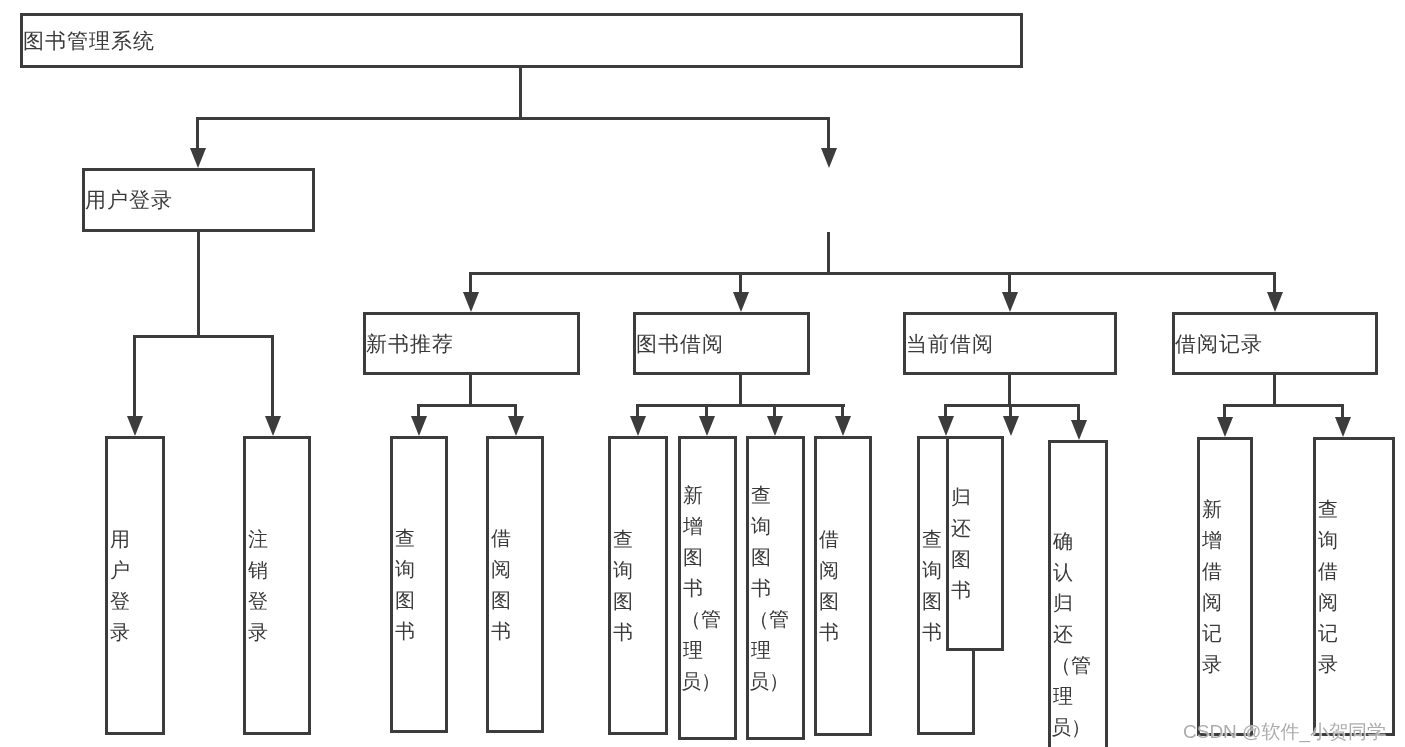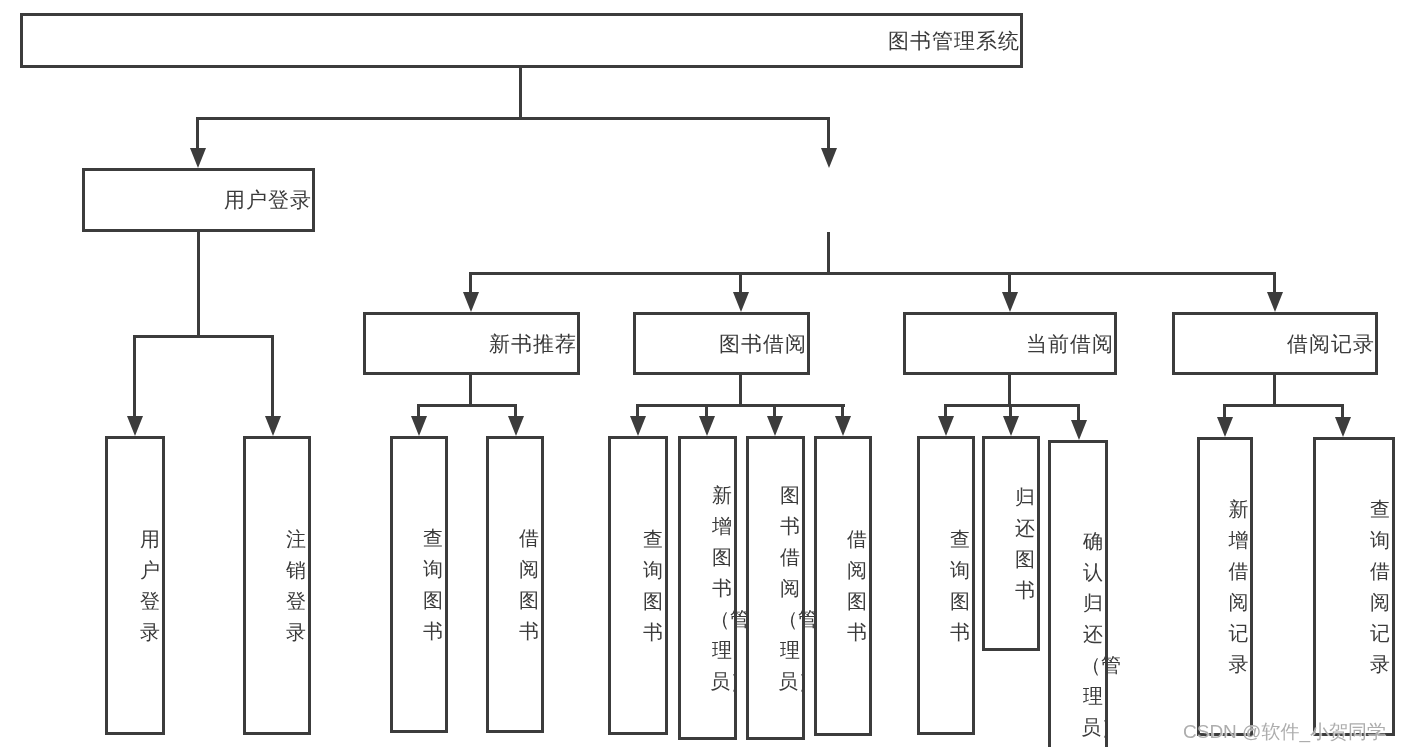--- a/index.html
+++ b/index.html
@@ -3,21 +3,21 @@
 <meta charset="utf-8">
 <style>
   html,body { margin:0; padding:0; background:#ffffff; }
   .canvas {
     position:relative; width:1405px; height:747px; background:#ffffff;
     font-family:"Liberation Sans","DejaVu Sans",sans-serif; color:#3a3a3a;
     overflow:hidden;
   }
   .box {
     position:absolute; box-sizing:border-box; background:#ffffff;
-    border:3px solid #3c3c3c; display:flex; align-items:center; justify-content:flex-end;padding-left:27px;
+    border:3px solid #3c3c3c; display:flex; align-items:center; justify-content:flex-start;
   }
   .hbox { font-size:21px; letter-spacing:1px; white-space:nowrap; }
   .vbox .vtext {
     display:block; width:24px; font-size:20px; line-height:31px;
     word-break:break-all; text-align:center;
   }
   .vline { position:absolute; width:3px; background:#3c3c3c; }
   .hline { position:absolute; height:3px; background:#3c3c3c; }
   .arrow {
     position:absolute; width:0; height:0;
@@ -128,30 +128,30 @@
     <span class="vtext">借阅图书</span>
   </div>
 
   <div class="box vbox" style="left:608px;top:436px;width:60px;height:299px">
     <span class="vtext">查询图书</span>
   </div>
   <div class="box vbox" style="left:678px;top:436px;width:59px;height:304px">
     <span class="vtext">新增图书（管理员）</span>
   </div>
   <div class="box vbox" style="left:746px;top:436px;width:59px;height:304px">
-    <span class="vtext">图书借阅（管理员）</span>
+    <span class="vtext">查询图书（管理员）</span>
   </div>
   <div class="box vbox" style="left:814px;top:436px;width:58px;height:300px">
     <span class="vtext">借阅图书</span>
   </div>
 
   <div class="box vbox" style="left:917px;top:436px;width:58px;height:299px">
     <span class="vtext">查询图书</span>
   </div>
-  <div class="box vbox" style="left:982px;top:436px;width:58px;height:215px">
+  <div class="box vbox" style="left:946px;top:436px;width:58px;height:215px">
     <span class="vtext">归还图书</span>
   </div>
   <div class="box vbox" style="left:1048px;top:440px;width:60px;height:388px">
     <span class="vtext">确认归还（管理员）</span>
   </div>
 
   <div class="box vbox" style="left:1197px;top:437px;width:56px;height:299px">
     <span class="vtext">新增借阅记录</span>
   </div>
   <div class="box vbox" style="left:1313px;top:437px;width:82px;height:299px">

